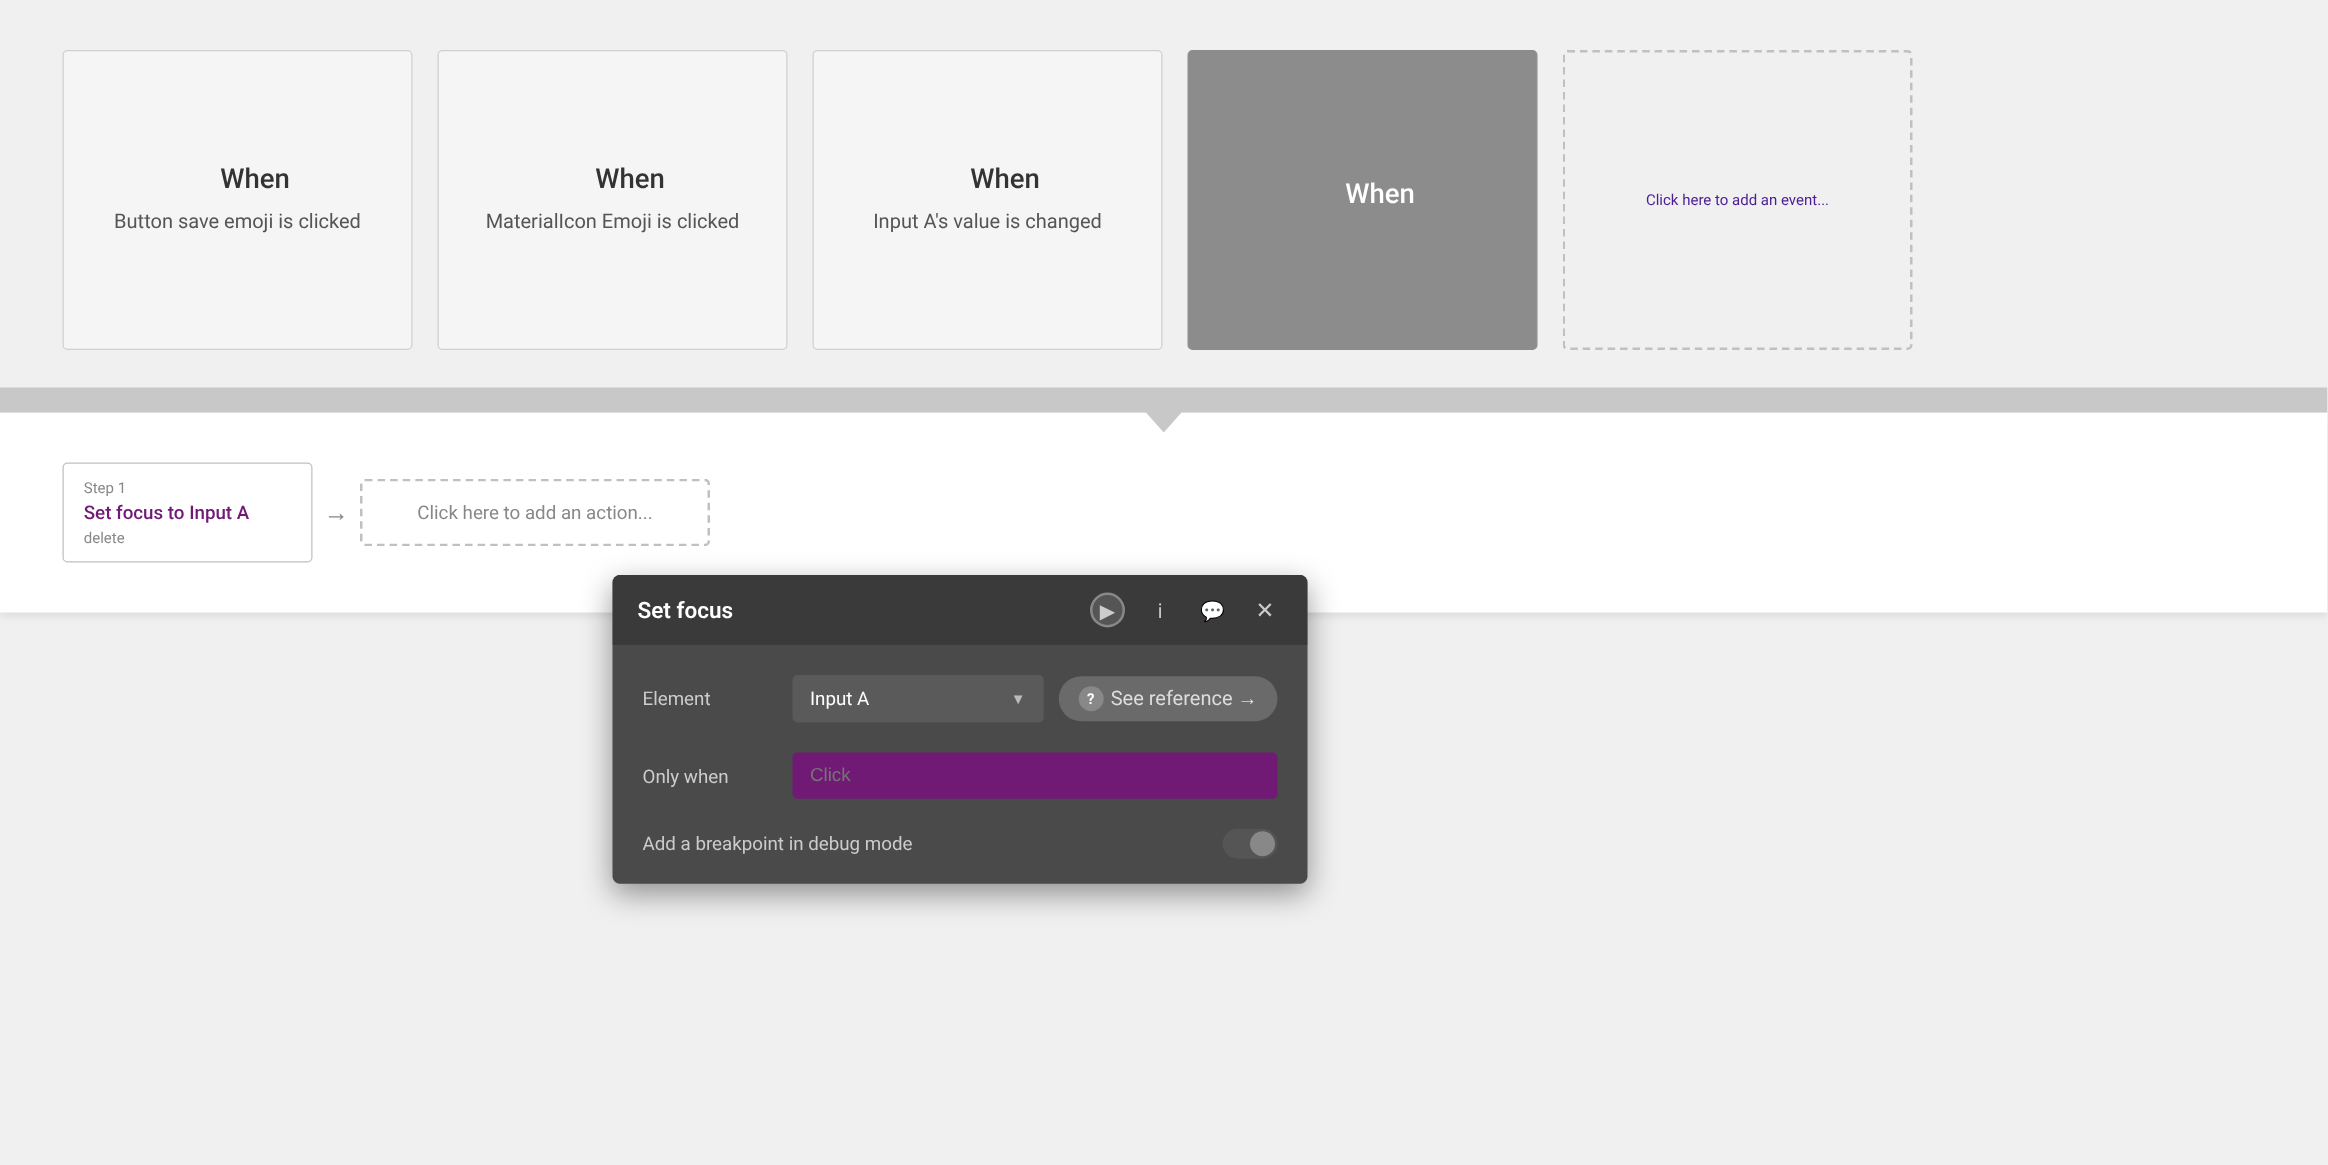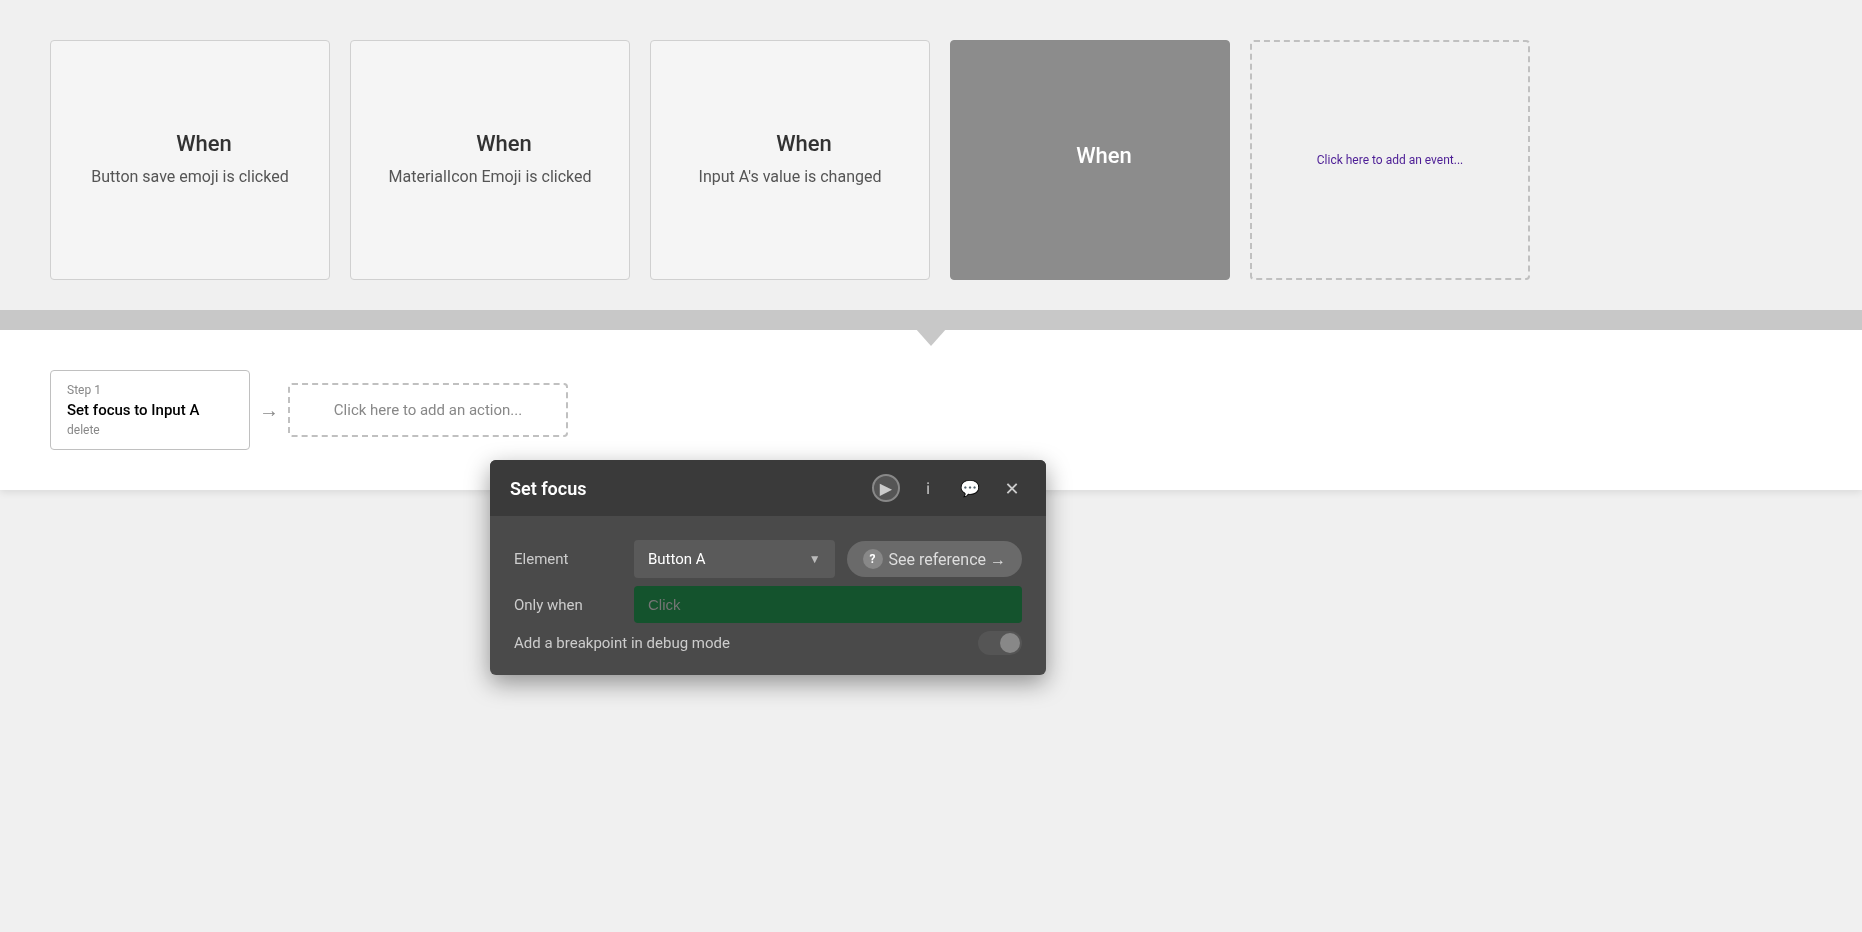--- a/index.html
+++ b/index.html
@@ -116,21 +116,21 @@
     }
 
     .action-step .step-label {
       font-size: 12px;
       color: #888;
       margin-bottom: 4px;
     }
 
     .action-step .step-name {
       font-size: 15px;
-      color: #000000;
+      color: #701a75;
       font-weight: 500;
       margin-bottom: 4px;
     }
 
     .action-step .step-delete {
       font-size: 12px;
       color: #888;
       cursor: pointer;
     }
 
@@ -209,21 +209,21 @@
       font-size: 18px;
     }
 
     .popup-body {
       padding: 24px 24px 20px 24px;
     }
 
     .popup-row {
       display: flex;
       align-items: center;
-      margin-bottom: 8px;
+      margin-bottom: 24px;
     }
 
     .popup-label {
       color: #ccc;
       font-size: 15px;
       width: 120px;
       flex-shrink: 0;
     }
 
     .popup-select {
@@ -269,21 +269,21 @@
       font-size: 12px;
       font-weight: bold;
     }
 
     .see-reference-btn .ref-text {
       color: #ddd;
       font-size: 16px;
     }
 
     .popup-input {
-      background: #14532d;
+      background: #701a75;
       border: none;
       border-radius: 4px;
       color: #ccc;
       font-size: 15px;
       padding: 10px 14px;
       flex: 1;
     }
 
     .popup-breakpoint-row {
       display: flex;
@@ -364,21 +364,21 @@
         <div class="popup-icon">ℹ</div>
         <div class="popup-icon">💬</div>
         <div class="popup-icon close-x">✕</div>
       </div>
     </div>
     <div class="popup-body">
 
       <div class="popup-row">
         <span class="popup-label">Element</span>
         <div class="popup-select">
-          <span>Button A</span>
+          <span>Input A</span>
           <span class="popup-select-arrow">▼</span>
         </div>
         <div class="see-reference-btn">
           <div class="question-mark">?</div>
           <span class="ref-text">See reference →</span>
         </div>
       </div>
 
       <div class="popup-row">
         <span class="popup-label">Only when</span>

